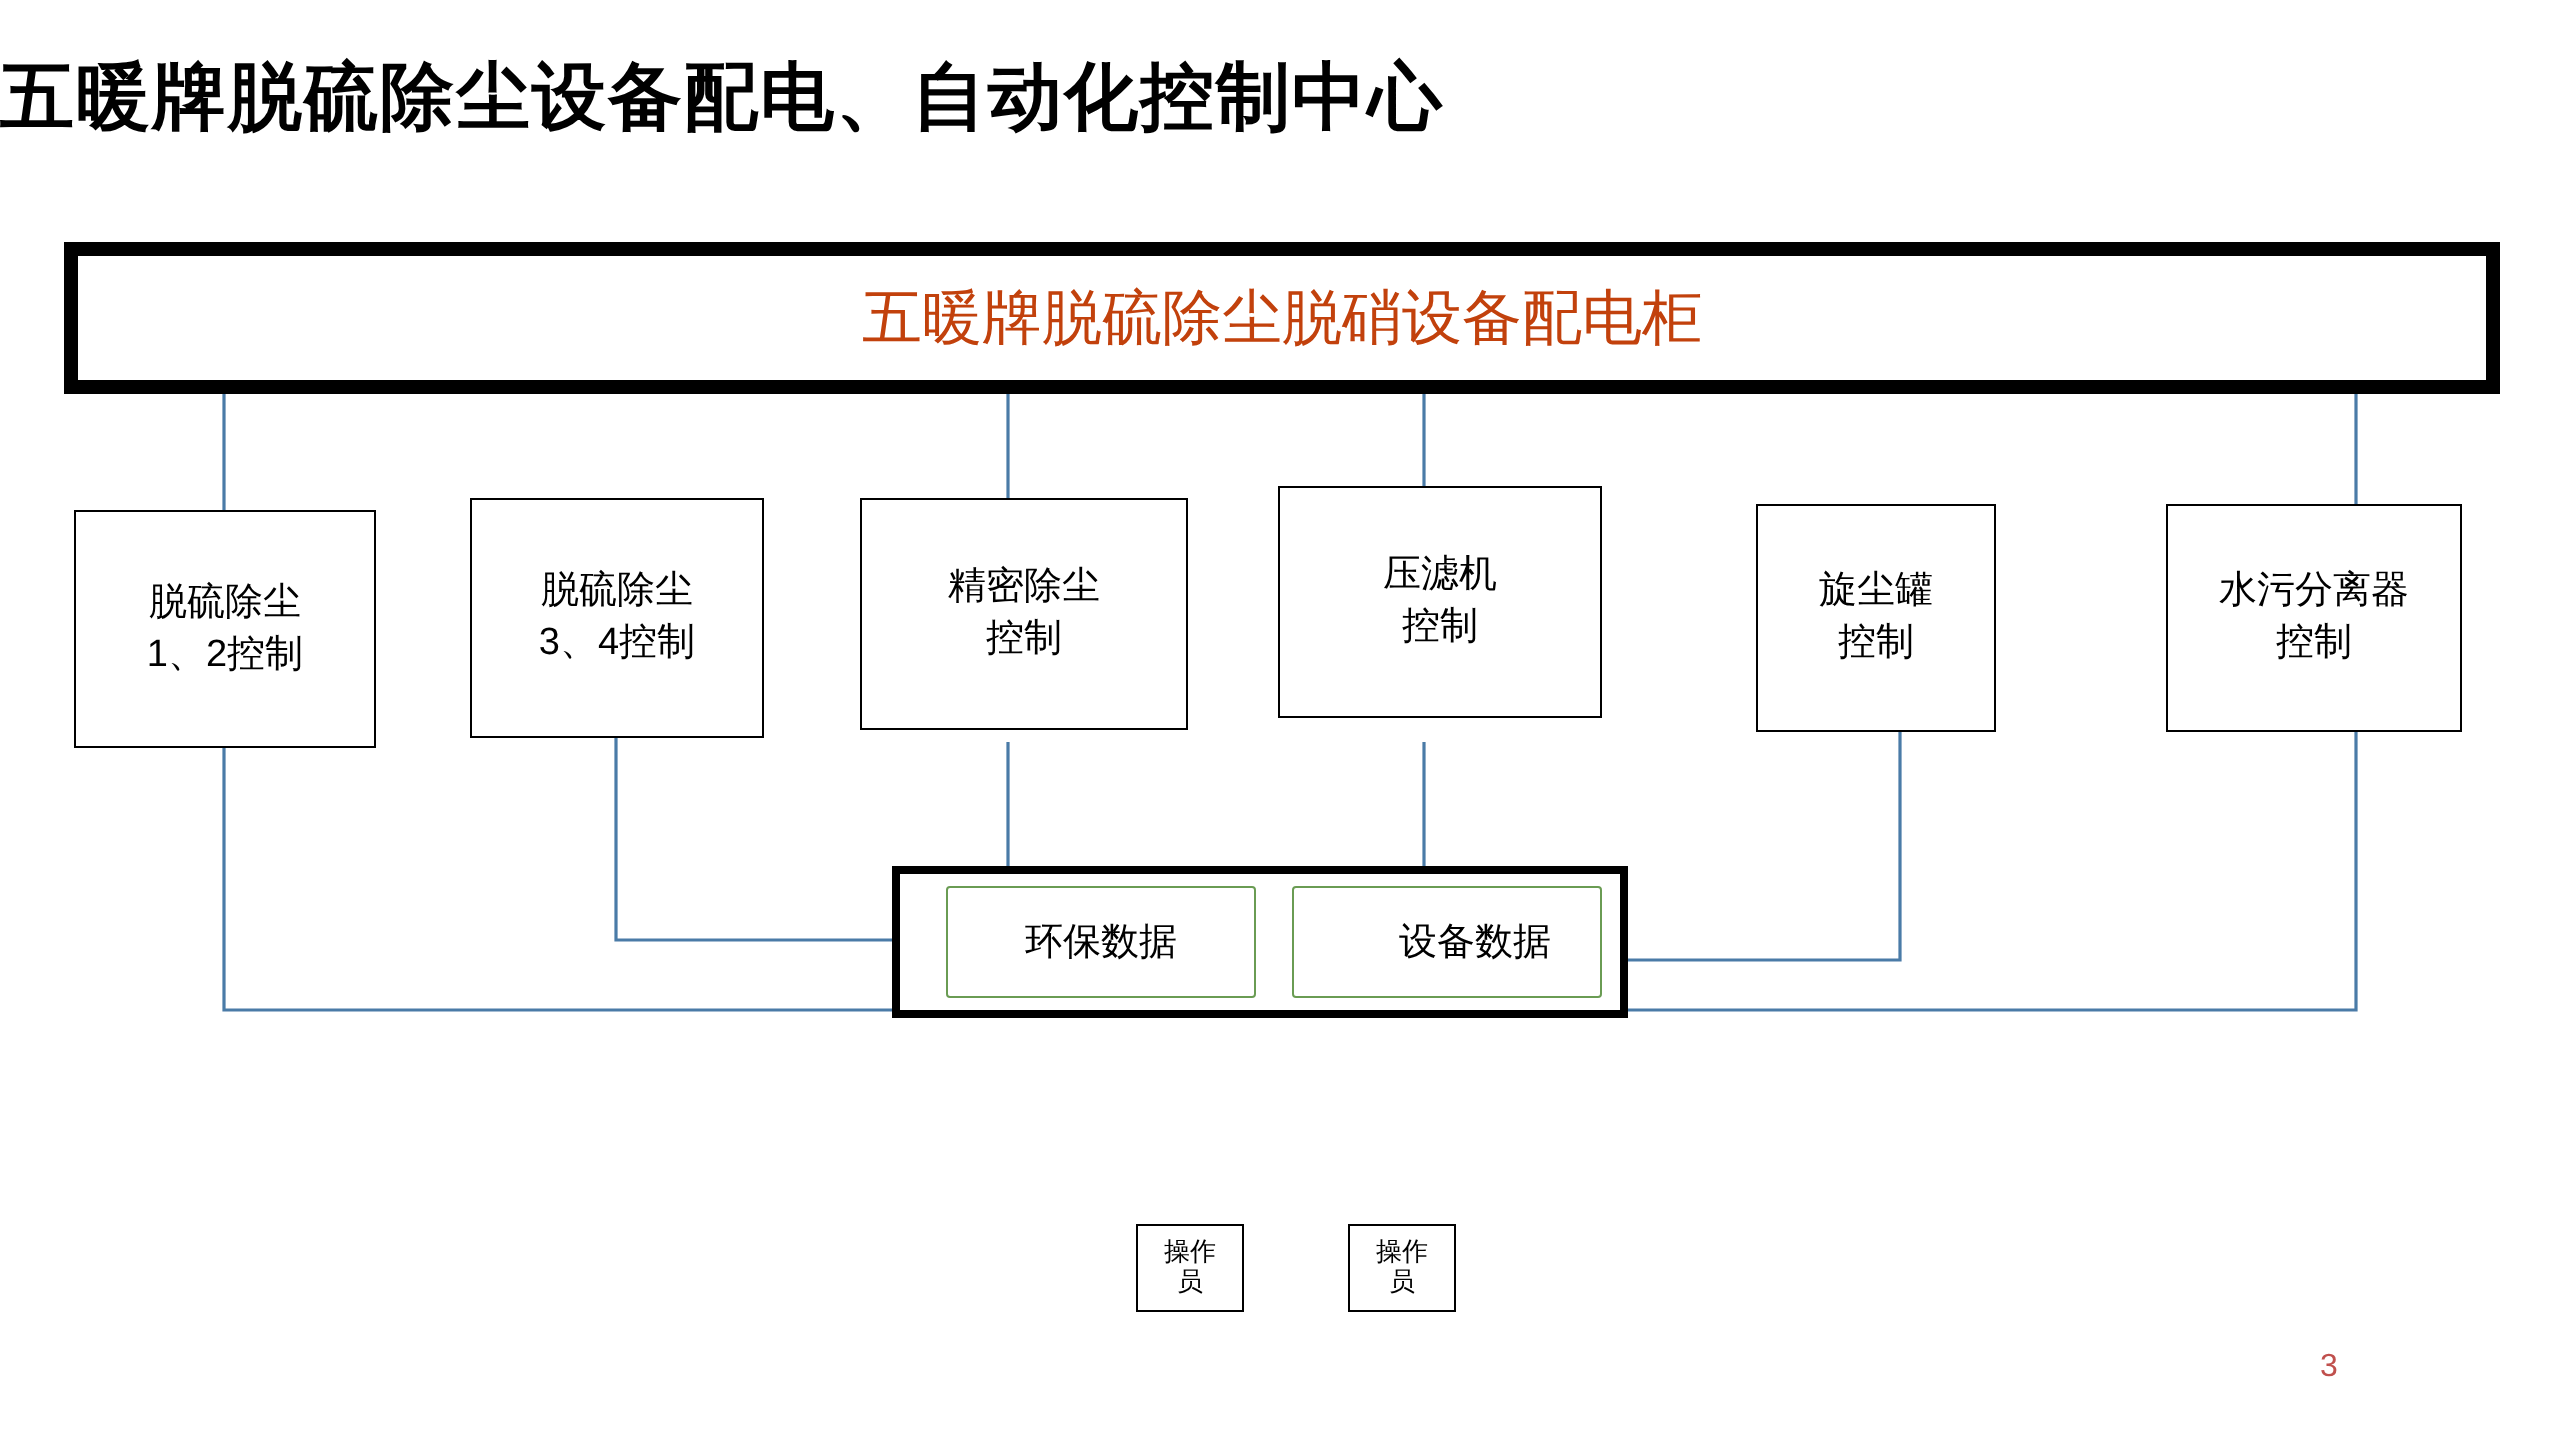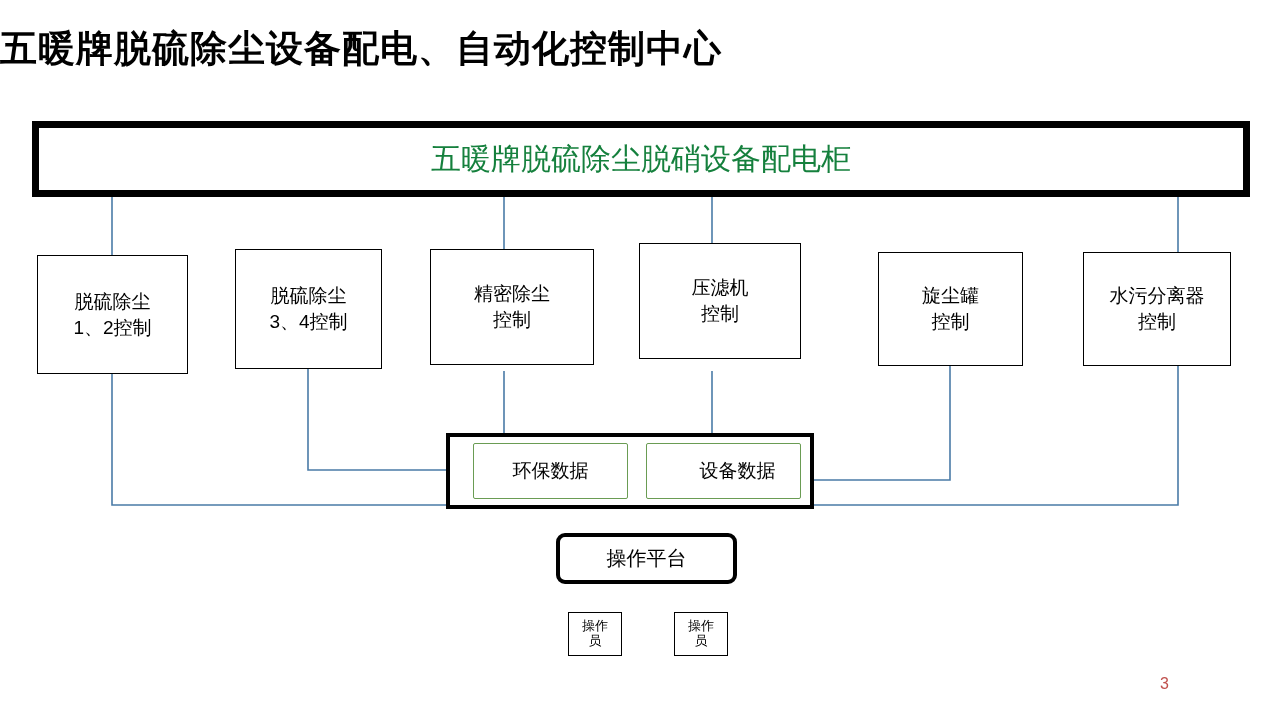--- a/index.html
+++ b/index.html
@@ -44,21 +44,21 @@
     height: 76px;
     border: 7px solid #000000;
     background: #ffffff;
     display: flex;
     align-items: center;
     justify-content: center;
     box-sizing: border-box;
   }
   .main-box-label {
     font-size: 30px;
-    color: #15803d;
+    color: #c2410c;
   }
   .node {
     position: absolute;
     border: 1.6px solid #000000;
     background: #ffffff;
     display: flex;
     align-items: center;
     justify-content: center;
     text-align: center;
     box-sizing: border-box;
@@ -192,21 +192,21 @@
     </span>
   </div>
 
   <div class="node" style="left:639px; top:243px; width:162px; height:116px;">
     <span>
       <span>压滤机</span>
       <span>控制</span>
     </span>
   </div>
 
-  <div class="node" style="left:878px; top:252px; width:145px; height:114px;">
+  <div class="node" style="left:878px; top:252px; width:120px; height:114px;">
     <span>
       <span>旋尘罐</span>
       <span>控制</span>
     </span>
   </div>
 
   <div class="node" style="left:1083px; top:252px; width:148px; height:114px;">
     <span>
       <span>水污分离器</span>
       <span>控制</span>
@@ -216,23 +216,20 @@
   <div class="data-container"></div>
 
   <div class="data-pill pill-a">
     <span>环保数据</span>
   </div>
 
   <div class="data-pill pill-b">
     <span>设备数据</span>
   </div>
 
-  <div class="platform">
-    <span>操作平台</span>
-  </div>
 
   <div class="operator op-1">
     <span>
       <span>操作</span><br>
       <span>员</span>
     </span>
   </div>
 
   <div class="operator op-2">
     <span>

